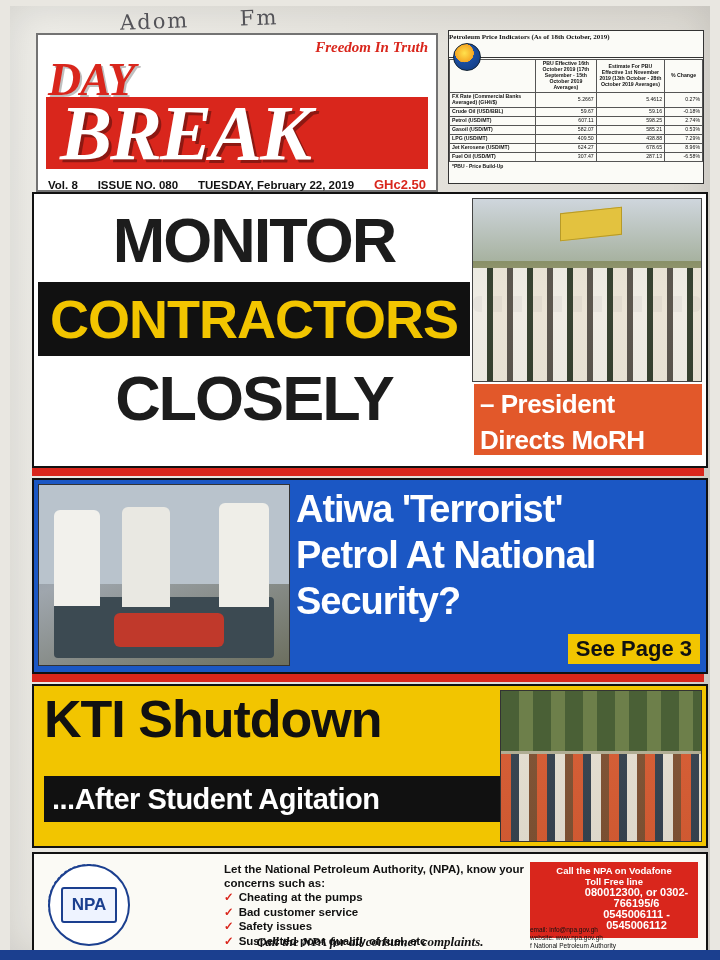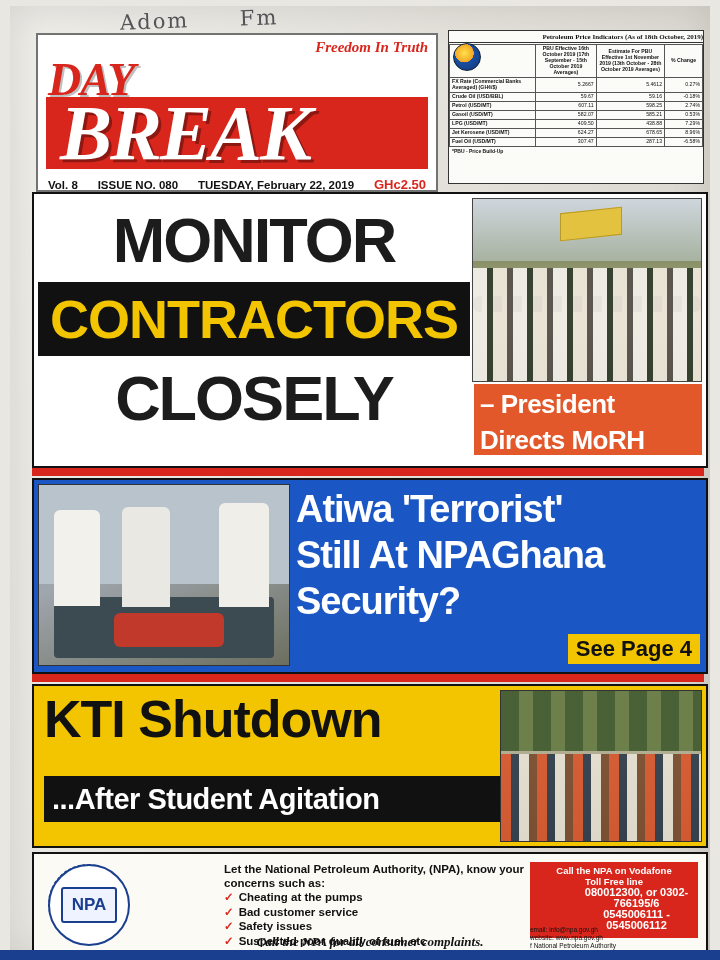--- a/index.html
+++ b/index.html
@@ -65,22 +65,22 @@
   }
   .price{color:#d9261c;font-size:13px;font-weight:bold;}
 
   
   .petro{
     position:absolute;left:448px;top:30px;width:254px;height:152px;
     background:#fbfbf7;border:1px solid #333;
     font-size:5.2px;color:#111;
   }
   .petro-title{
-    text-align:right;font-weight:bold;font-size:7px;
-    padding:2px 0 1px 0;border-bottom:1px solid #333;
+    text-align:left;font-weight:bold;font-size:7px;
+    padding:2px 0 16px 0;border-bottom:1px solid #333;
     font-family:"Liberation Serif", serif;
   }
   .petro-logo{
     position:absolute;left:4px;top:12px;width:26px;height:26px;border-radius:50%;
     background:radial-gradient(circle at 40% 35%,#ffe14d 0%,#f5a623 40%,#1b4ea0 41%,#12377a 100%);
     border:1px solid #123;
   }
   table.petro-tbl{border-collapse:collapse;width:100%;margin-top:1px;}
   table.petro-tbl th, table.petro-tbl td{
     border:1px solid #555;padding:1px 2px;font-size:5.2px;line-height:1.15;
@@ -333,24 +333,24 @@
     <div class="sec-photo">
       <div class="wall"></div>
       <div class="bed"></div>
       <div class="doc1"></div>
       <div class="doc2"></div>
       <div class="doc3"></div>
       <div class="boy"></div>
     </div>
     <div class="sec-head">
       <div>Atiwa 'Terrorist'</div>
-      <div>Still At NPAGhana</div>
+      <div>Petrol At National</div>
       <div>Security?</div>
     </div>
-    <div class="seepage">See Page 4</div>
+    <div class="seepage">See Page 3</div>
   </div>
 
   <div class="redstrip2"></div>
 
   <div class="third">
     <div class="kti">KTI Shutdown</div>
     <div class="kti-sub">...After Student Agitation</div>
     <div class="third-photo">
       <div class="trees"></div>
       <div class="ppl"></div>

